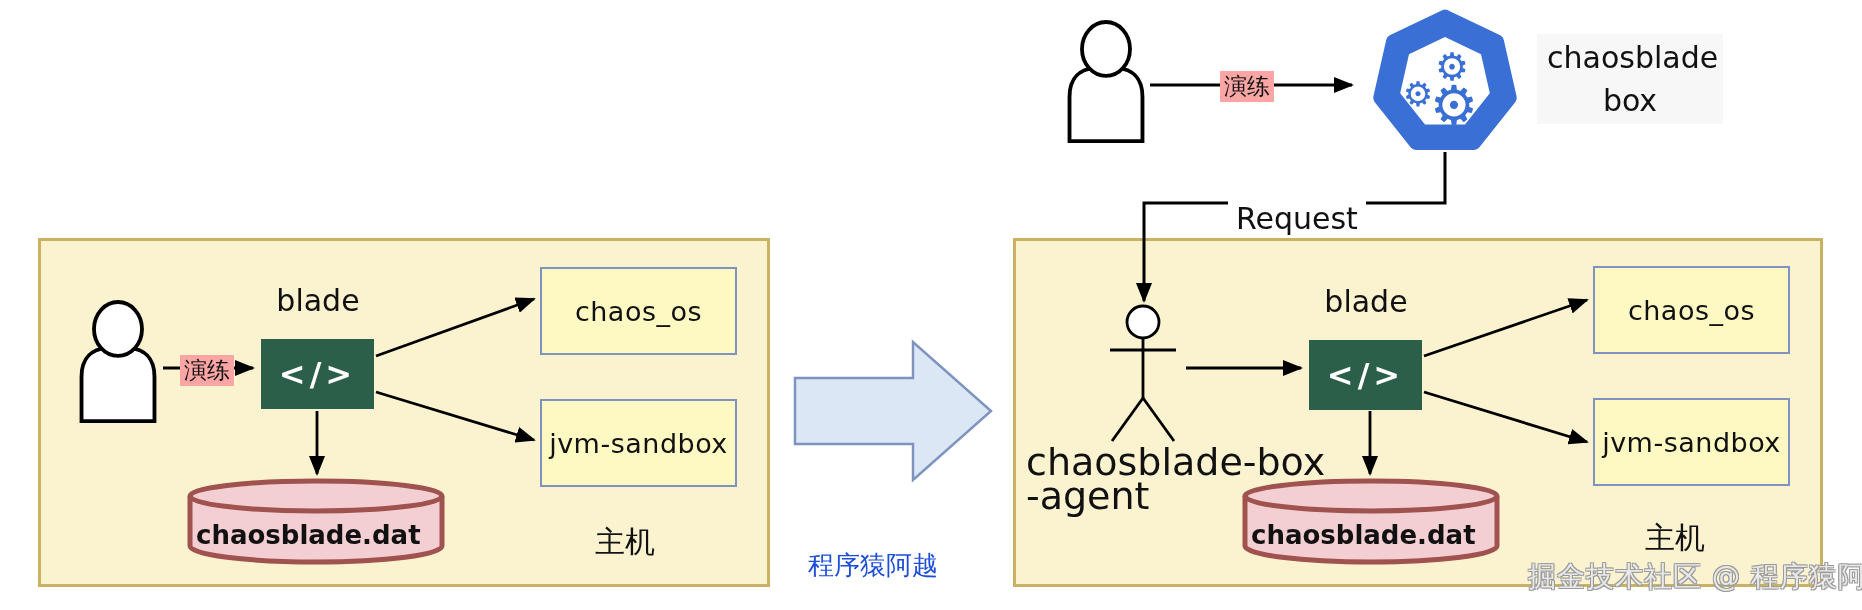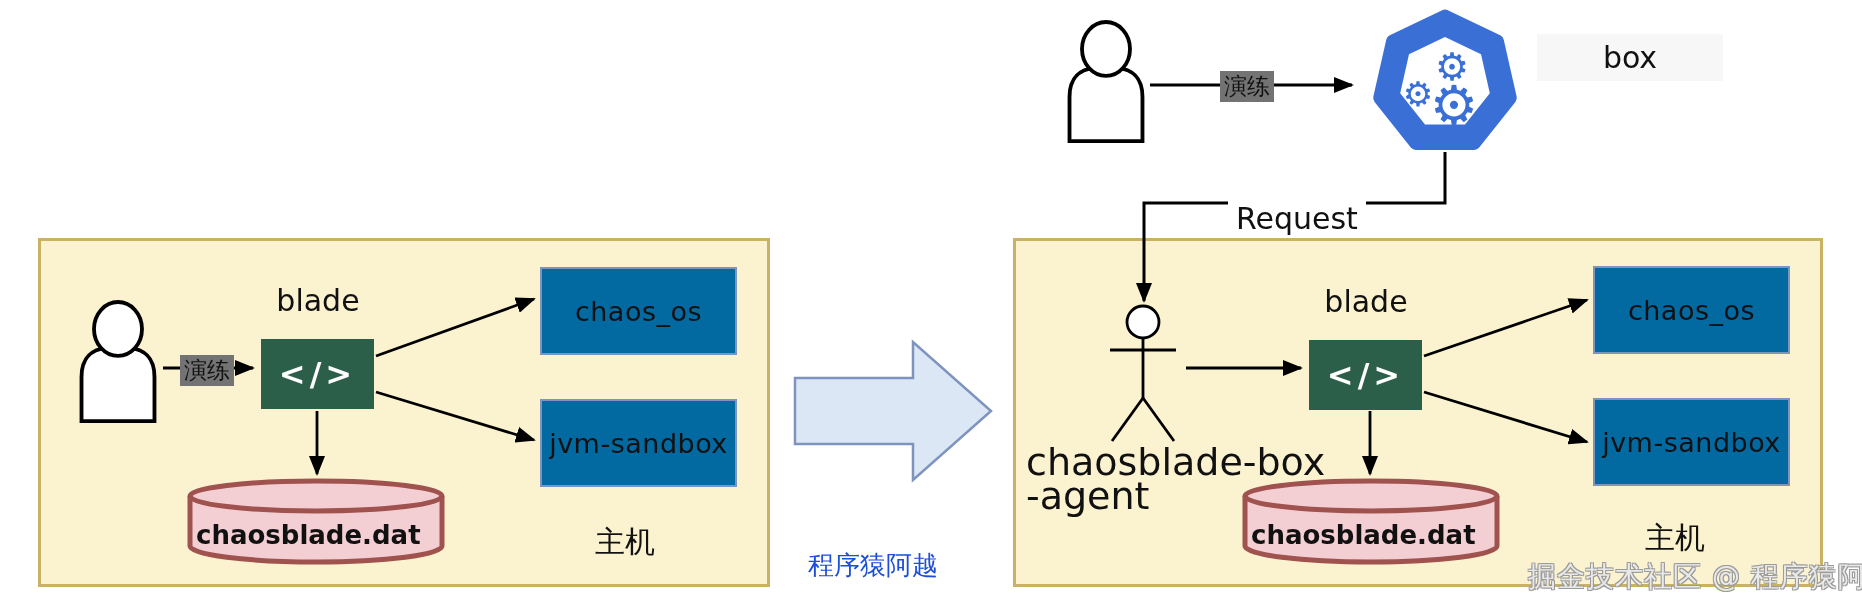--- a/index.html
+++ b/index.html
@@ -15,42 +15,42 @@
 
   
   .host {
     background: #fbf2d0;
     border: 3px solid #c9b264;
     z-index: 1;
   }
 
   
   .target {
-    background: #0369a1;
+    background: #fef9c3;
     border: 2px solid #7e94bf;
     display: flex; align-items: center; justify-content: center;
     font-size: 27px; color: #111; z-index: 2;
     letter-spacing: 0.5px;
   }
 
   
   .bladebox {
     background: #2c5f4a;
     display: flex; align-items: center; justify-content: center;
     color: #fff; font-size: 32px; font-weight: 700;
     letter-spacing: 4px; z-index: 2;
   }
 
   .node-label {
     font-size: 30px; color: #111; text-align: center; z-index: 6;
     white-space: nowrap;
   }
 
   .line-label {
-    background: #737373;
+    background: #fca5a5;
     font-size: 23px; color: #111; text-align: center;
     padding: 0 4px; z-index: 6; white-space: nowrap;
   }
 
   .request-label {
     background: #ffffff;
     font-size: 30px; color: #111; text-align: center;
     padding: 0 8px; z-index: 6; white-space: nowrap;
   }
 
@@ -185,20 +185,21 @@
 
   <div class="abs node-label" style="left:262px; top:283px; width:112px;">blade</div>
   <div class="abs node-label" style="left:1310px; top:284px; width:112px;">blade</div>
 
   <div class="abs line-label" style="left:180px; top:355px;">演练</div>
   <div class="abs line-label" style="left:1220px; top:71px;">演练</div>
 
   <div class="abs request-label" style="left:1228px; top:201px;">Request</div>
 
   <div class="abs logo-label" style="left:1537px; top:34px; width:186px;">
+    <div>chaosblade</div>
     <div>box</div>
   </div>
 
   <div class="abs agent-label" style="left:1026px; top:445px; width:240px;">
     <div>chaosblade-box</div>
     <div>-agent</div>
   </div>
 
   <div class="abs host-title" style="left:595px; top:522px;">主机</div>
   <div class="abs host-title" style="left:1645px; top:518px;">主机</div>

